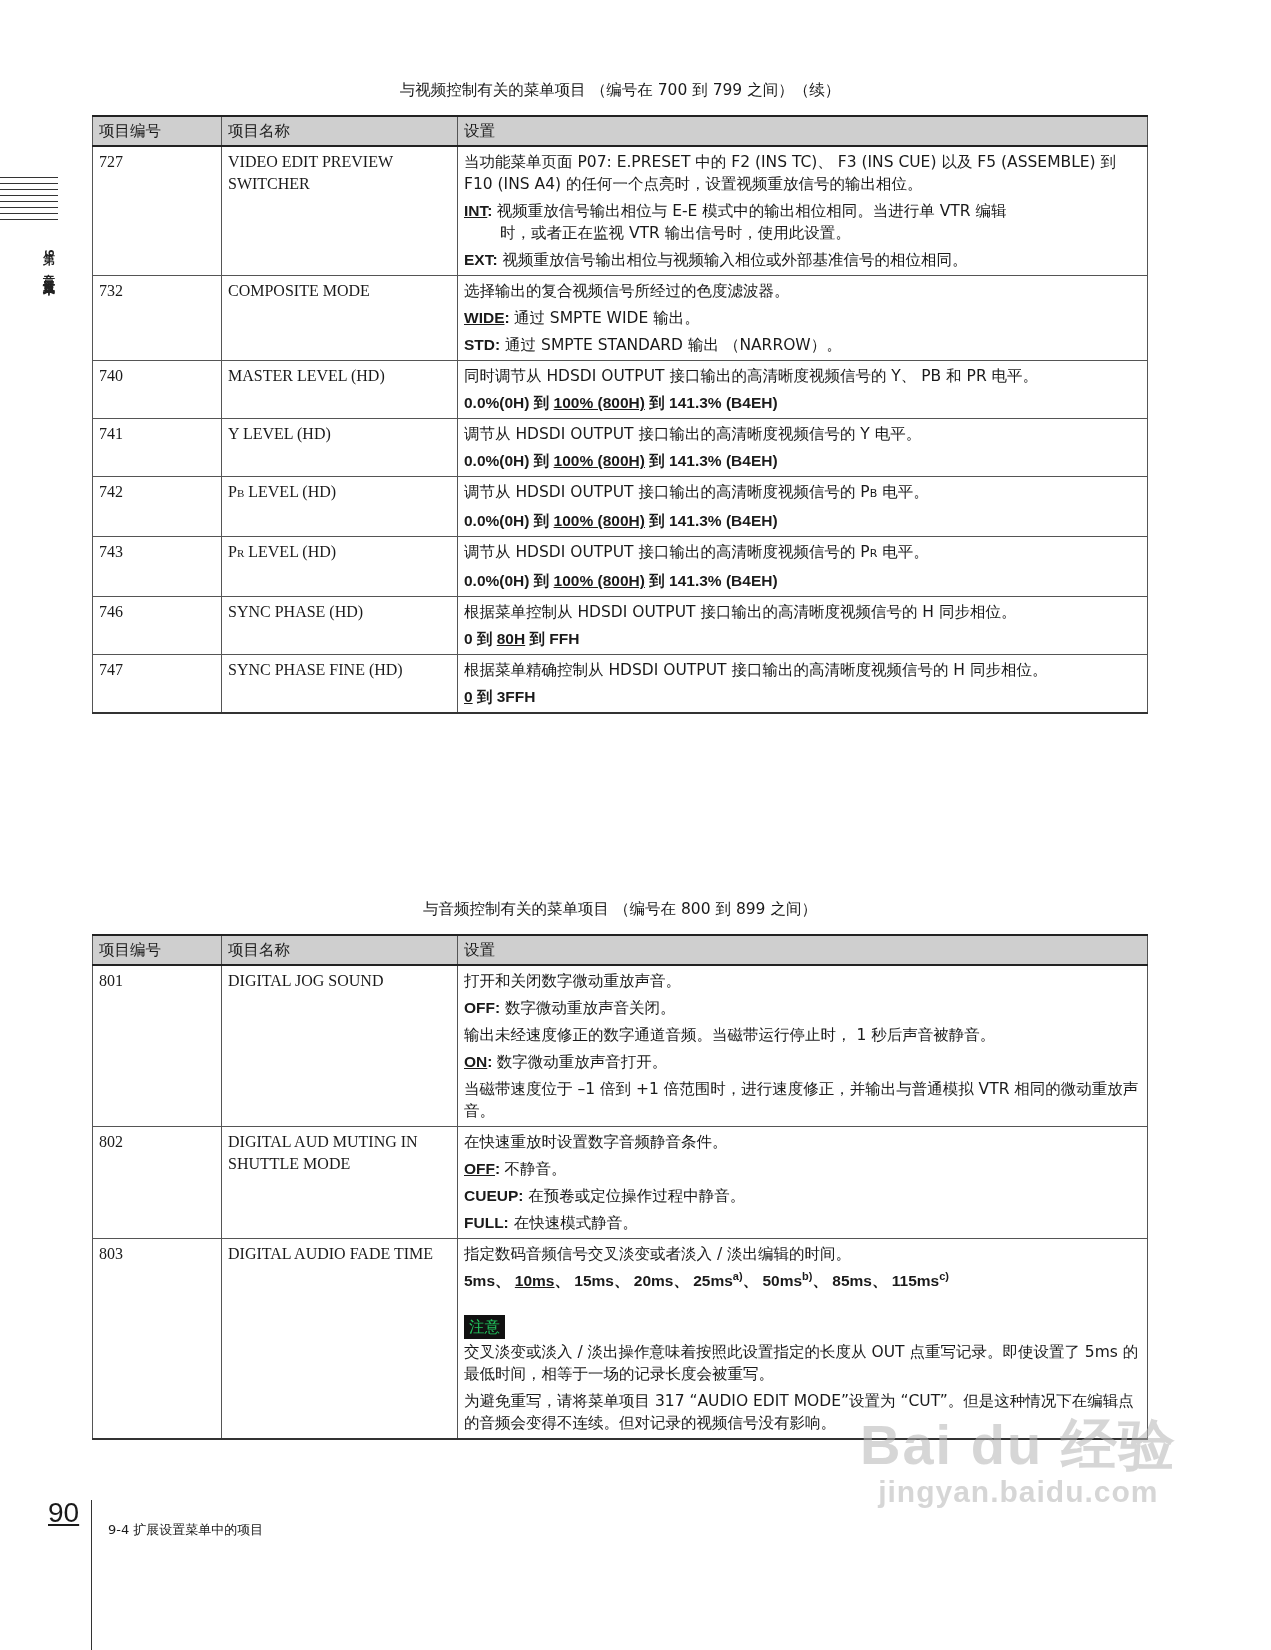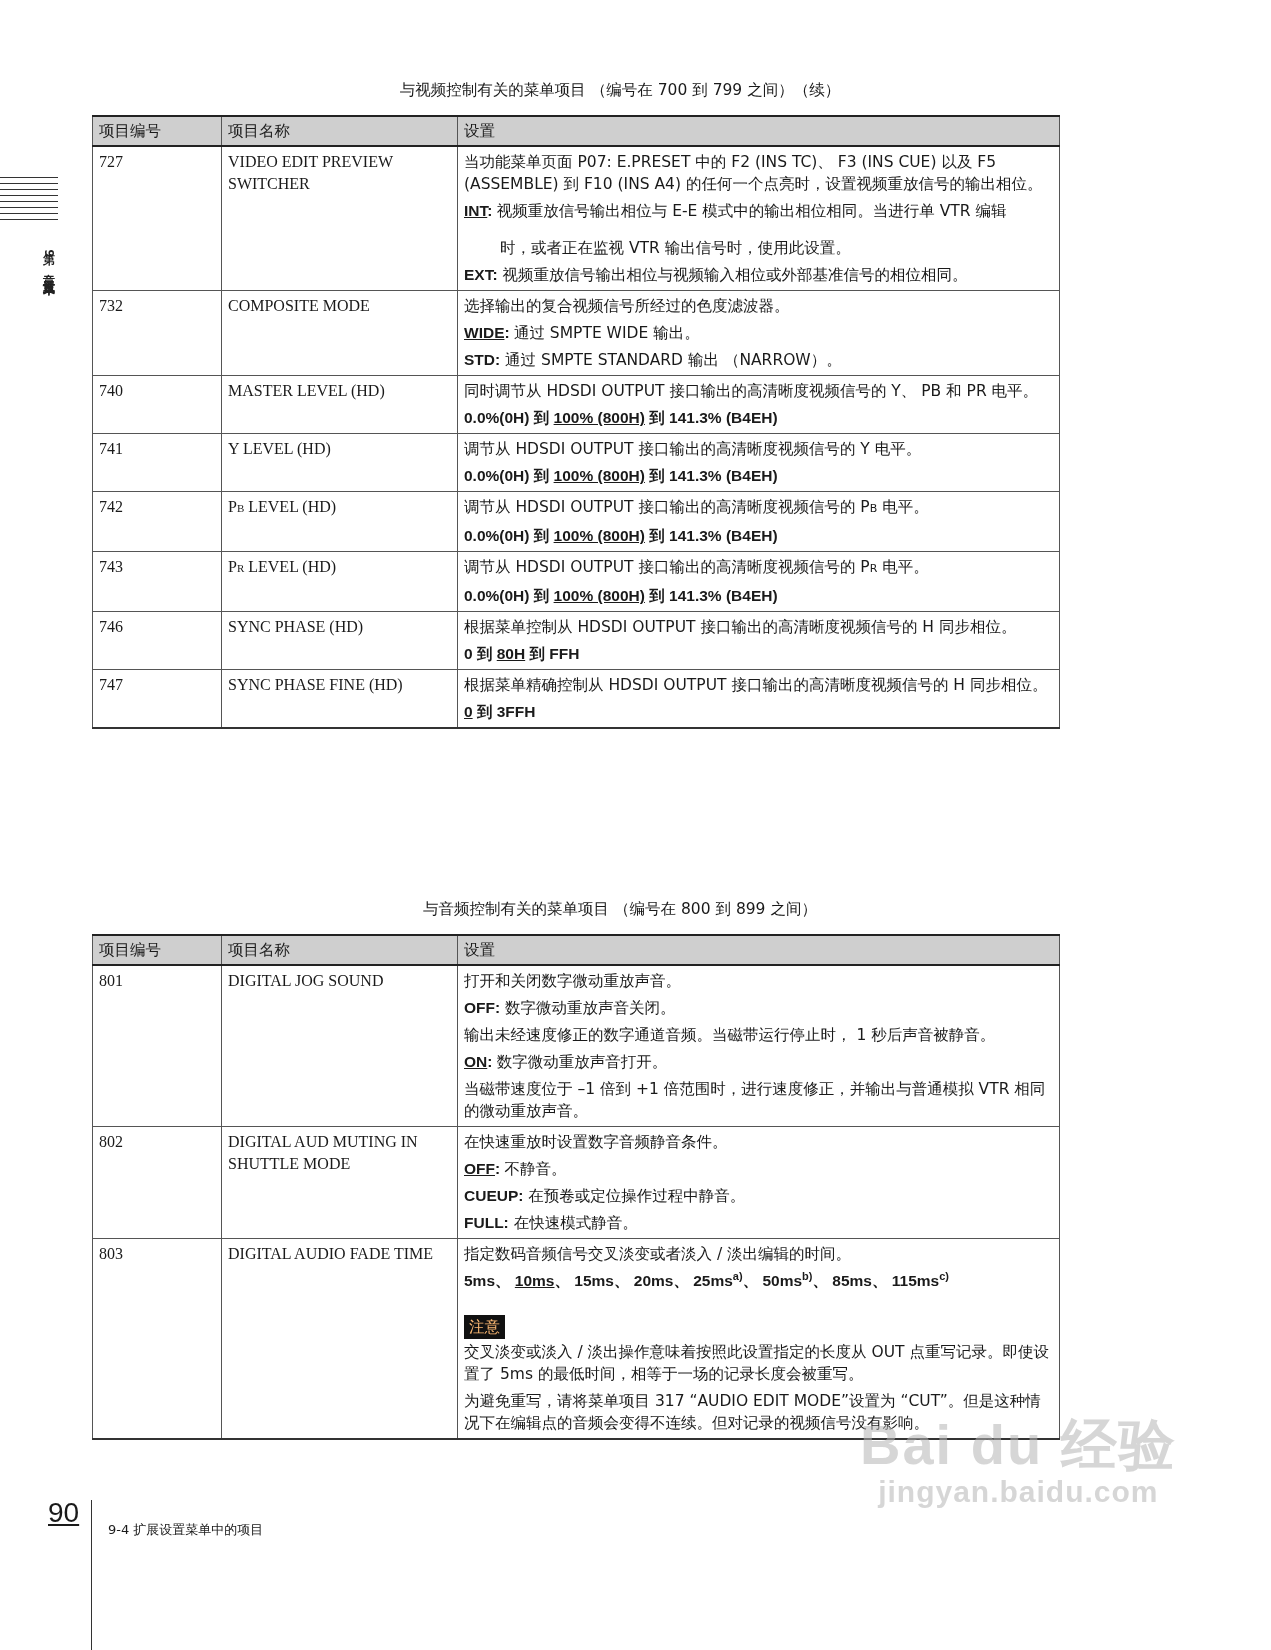--- a/index.html
+++ b/index.html
@@ -15,21 +15,21 @@
   .side-chapter {
     position: absolute; left: 40px; top: 243px;
     writing-mode: vertical-rl; font-size: 12px; font-weight: bold; letter-spacing: 1px;
     color: #222;
   }
   .caption {
     position: absolute; left: 92px; width: 1056px; text-align: center;
     font-size: 15.5px; color: #1a1a1a;
   }
   table.menu {
-    position: absolute; left: 92px; width: 968px;
+    position: absolute; left: 92px; width: 1056px;
     border-collapse: collapse; table-layout: fixed;
     font-size: 15.5px; line-height: 22px;
   }
   table.menu th, table.menu td {
     border: 1px solid #555; vertical-align: top; text-align: left;
     padding: 4px 6px 4px 6px;
   }
   table.menu th {
     background: #cfcfcf; font-weight: normal; padding: 3px 6px;
     border-bottom: 2px solid #222; border-top: 2px solid #222;
@@ -40,21 +40,21 @@
   col.c3 { width: auto; }
   td.num, td.name { font-family: Liberation Serif, serif; font-size: 16px; }
   .line { display: block; margin-bottom: 5px; }
   .line:last-child { margin-bottom: 0; }
   .b { font-weight: bold; font-family: "Liberation Sans", sans-serif; }
   .u { text-decoration: underline; }
   .indent { display: block; padding-left: 36px; }
   .sc { font-size: 11px; }
   sup { font-size: 11px; line-height: 0; }
   .note-tag {
-    display: inline-block; background: #111; color: #fdba74; padding: 1px 5px;
+    display: inline-block; background: #111; color: #22c55e; padding: 1px 5px;
     margin-top: 18px; margin-bottom: 2px;
   }
   .footer-num {
     position: absolute; left: 48px; top: 1497px; font-size: 28px;
     font-family: "Liberation Sans", sans-serif;
     text-decoration: underline;
   }
   .footer-bar { position: absolute; left: 91px; top: 1500px; width: 1px; height: 150px; background: #333; }
   .footer-text { position: absolute; left: 108px; top: 1521px; font-size: 13px; }
   .watermark {
@@ -92,21 +92,21 @@
     <th>项目编号</th>
     <th>项目名称</th>
     <th>设置</th>
   </tr>
 
   <tr>
     <td class="num">727</td>
     <td class="name">VIDEO EDIT PREVIEW SWITCHER</td>
     <td>
       <span class="line">当功能菜单页面 P07: E.PRESET 中的 F2 (INS TC)、 F3 (INS CUE) 以及 F5 (ASSEMBLE) 到 F10 (INS A4) 的任何一个点亮时，设置视频重放信号的输出相位。</span>
-      <span class="line" style="margin-bottom:15px"><span class="b u">INT</span><span class="b">: </span><span>视频重放信号输出相位与 E-E 模式中的输出相位相同。当进行单 VTR 编辑</span></span>
+      <span class="line" style="margin-bottom:0"><span class="b u">INT</span><span class="b">: </span><span>视频重放信号输出相位与 E-E 模式中的输出相位相同。当进行单 VTR 编辑</span></span>
       <span class="line indent">时，或者正在监视 VTR 输出信号时，使用此设置。</span>
       <span class="line"><span class="b">EXT:</span> <span>视频重放信号输出相位与视频输入相位或外部基准信号的相位相同。</span></span>
     </td>
   </tr>
 
 
   <tr>
     <td class="num">732</td>
     <td class="name">COMPOSITE MODE</td>
     <td>

